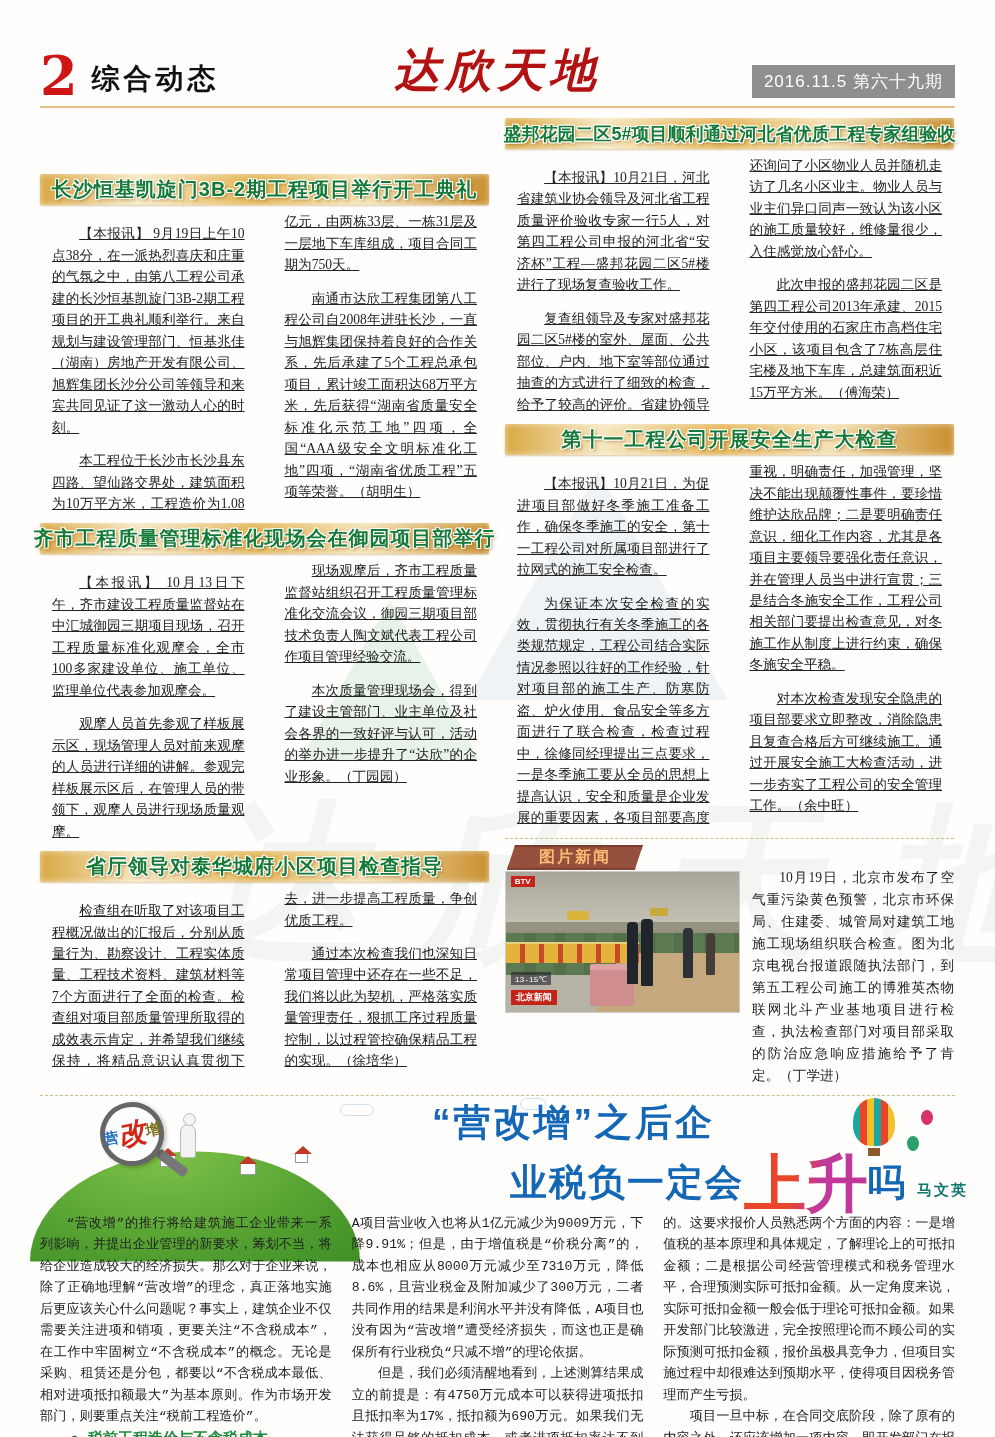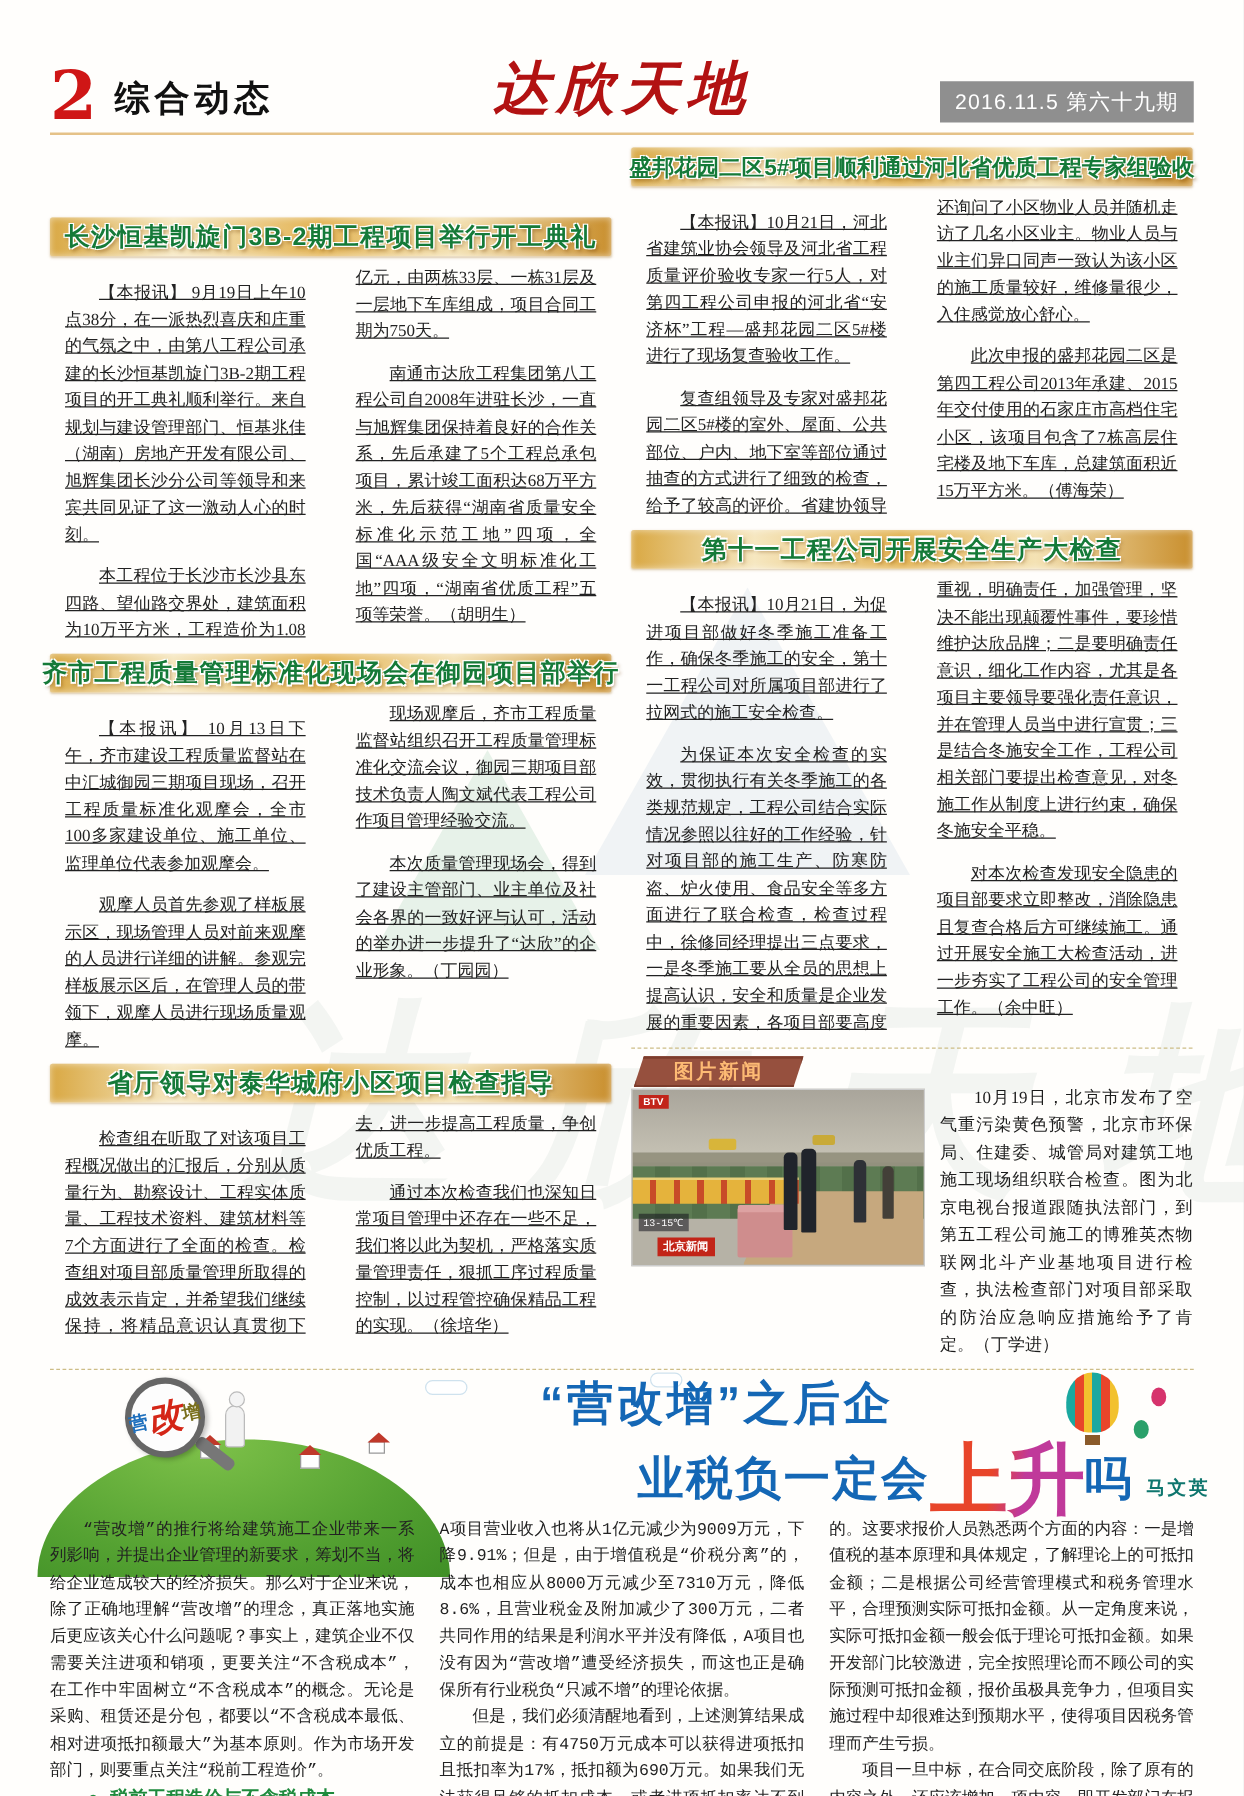--- a/index.html
+++ b/index.html
@@ -80,21 +80,21 @@
   .fig { position:absolute; background:#20242b; border-radius:4px 4px 1px 1px; }
   .fig.f1 { top:36%; left:52%; width:11px; height:44%; }
   .fig.f2 { top:34%; left:58%; width:12px; height:48%; }
   .fig.f3 { top:40%; left:76%; width:10px; height:36%; background:#2e3136; }
   .fig.f4 { top:44%; left:86%; width:9px;  height:30%; background:#433f38; }
   .ph-btv { position:absolute; top:3%; left:2%; background:#c2251a; color:#fff; font-size:8px;
             font-family:"Liberation Sans",sans-serif; font-weight:bold; padding:1px 4px; }
   .ph-weather { position:absolute; bottom:19%; left:2%; background:rgba(20,20,30,.55); color:#fff;
                 font-size:8px; font-family:Liberation Mono, monospace; padding:1px 4px; }
   .ph-prog { position:absolute; bottom:5%; left:2%; background:#c22418; color:#fff; font-size:9px;
-             font-family:"Liberation Sans",sans-serif; font-weight:bold; padding:1px 5px;margin-left:15px; }
+             font-family:"Liberation Sans",sans-serif; font-weight:bold; padding:1px 5px; }
   .photo-caption { flex:1; font-size:13.6px; line-height:1.62; text-align:justify; padding-top:20px; }
   .photo-caption p { text-indent:2em; }
 
   
   .feature { position:relative; height:106px; margin-top:8px; border-top:1px dashed #cdbd86; z-index:1; }
   .ft-hill { position:absolute; left:-10px; bottom:0; width:330px; height:110px;
              background:radial-gradient(ellipse at 40% 0%, #7fc24a 0%, #55a232 60%, #3f8f26 100%);
              border-radius:50% 50% 0 0 / 100% 100% 0 0; transform:translateY(55%); }
   .ft-house { position:absolute; bottom:34px; left:120px; width:16px; height:12px; background:#fff; border:1px solid #999; }
   .ft-house:before { content:""; position:absolute; top:-8px; left:-2px; border-left:9px solid transparent;

